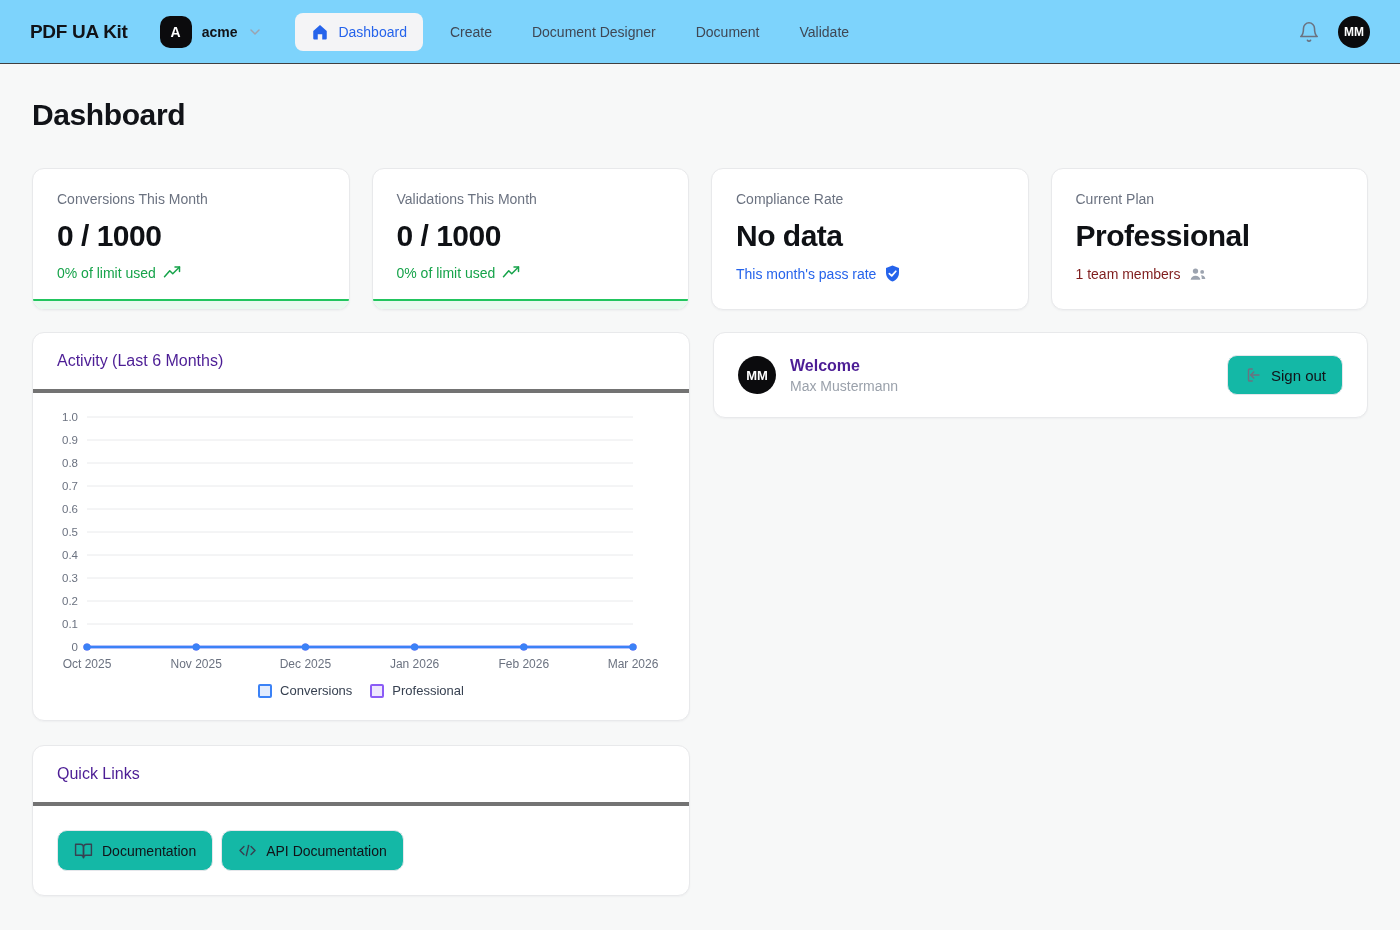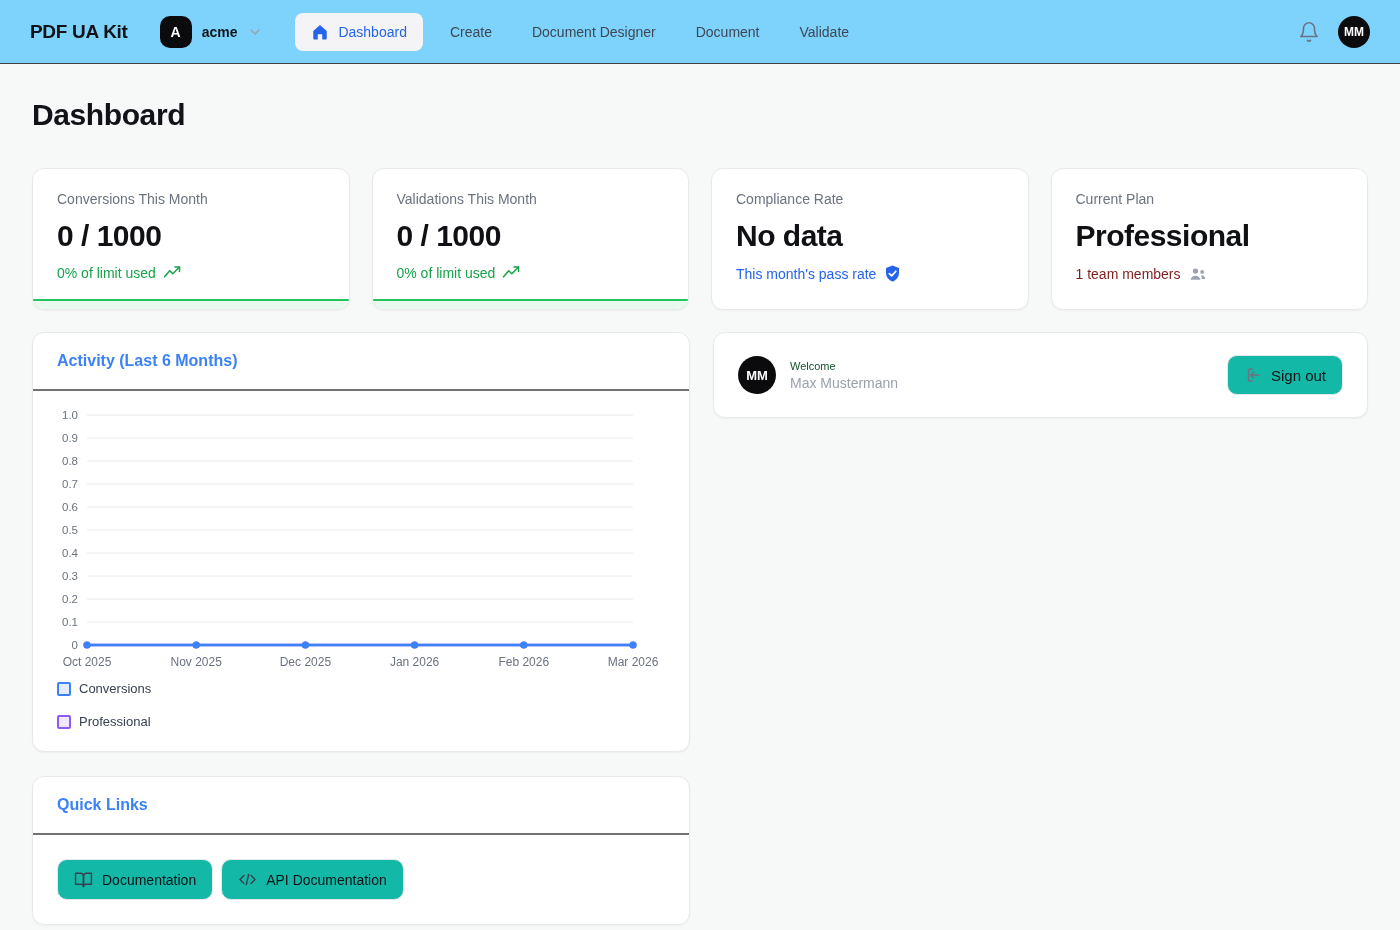--- a/index.html
+++ b/index.html
@@ -51,36 +51,36 @@
   .stat-label { font-size:14px; color:#6b7280; margin-bottom:12px; }
   .stat-value { font-size:30px; font-weight:700; letter-spacing:-0.5px; color:#0f1115; margin-bottom:11px; }
   .stat-sub { font-size:14px; display:flex; align-items:center; gap:7px; }
   .sub-green { color:#16a34a; }
   .sub-blue  { color:#2563eb; }
   .sub-gray  { color:#7f1d1d; }
   .stat-footer { height:10px; background:#e9f9ef; border-top:2px solid #22c55e; }
   
   .two-col { display:grid; grid-template-columns:1fr 1fr; gap:24px 23px; align-items:start; }
   .card-header {
-    padding:19px 24px; border-bottom:2px solid #737373;
-    font-size:16px; font-weight:700; color:#3b82f6;
+    padding:19px 24px; border-bottom:4px solid #737373;
+    font-size:16px; font-weight:400; color:#4c1d95;
   }
   .chart-body { padding:14px 24px 22px; }
-  .chart-legend { display:flex; justify-content:center; gap:18px; margin-top:8px;flex-direction:column; }
+  .chart-legend { display:flex; justify-content:center; gap:18px; margin-top:8px; }
   .legend-item { display:flex; align-items:center; gap:8px; cursor:pointer; }
   .legend-swatch { width:14px; height:14px; border:2px solid; border-radius:2px; }
   .legend-label { font-size:13px; color:#374151; }
   
   .welcome-card { display:flex; align-items:center; gap:14px; padding:22px 24px; }
   .welcome-avatar {
     width:38px; height:38px; border-radius:50%; background:#0b0b0d; color:#fff;
     display:flex; align-items:center; justify-content:center; font-size:13px; font-weight:600; flex:0 0 auto;
   }
   .welcome-texts { display:flex; flex-direction:column; gap:3px; }
-  .welcome-title { font-size:11px; font-weight:400; color:#14532d; }
+  .welcome-title { font-size:16px; font-weight:700; color:#4c1d95; }
   .welcome-name { font-size:14px; color:#9aa1ab; }
   .btn {
     display:inline-flex; align-items:center; gap:9px; background:#14b8a6;
     border:1px solid #e5e7eb; border-radius:10px; padding:10px 16px;
     font-size:14px; font-weight:500; color:#111318; cursor:pointer; font-family:inherit;
   }
   .signout-btn { margin-left:auto; font-size:15px; }
   
   .quick-links-body { padding:24px; display:flex; gap:8px; }
   svg { display:block; }

